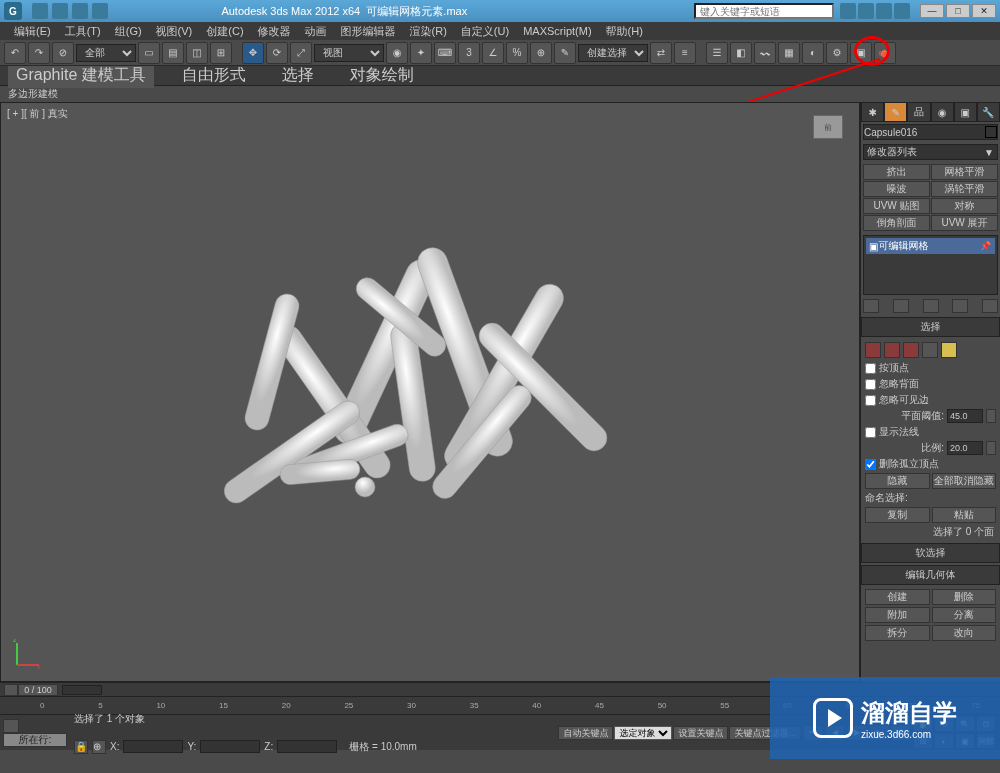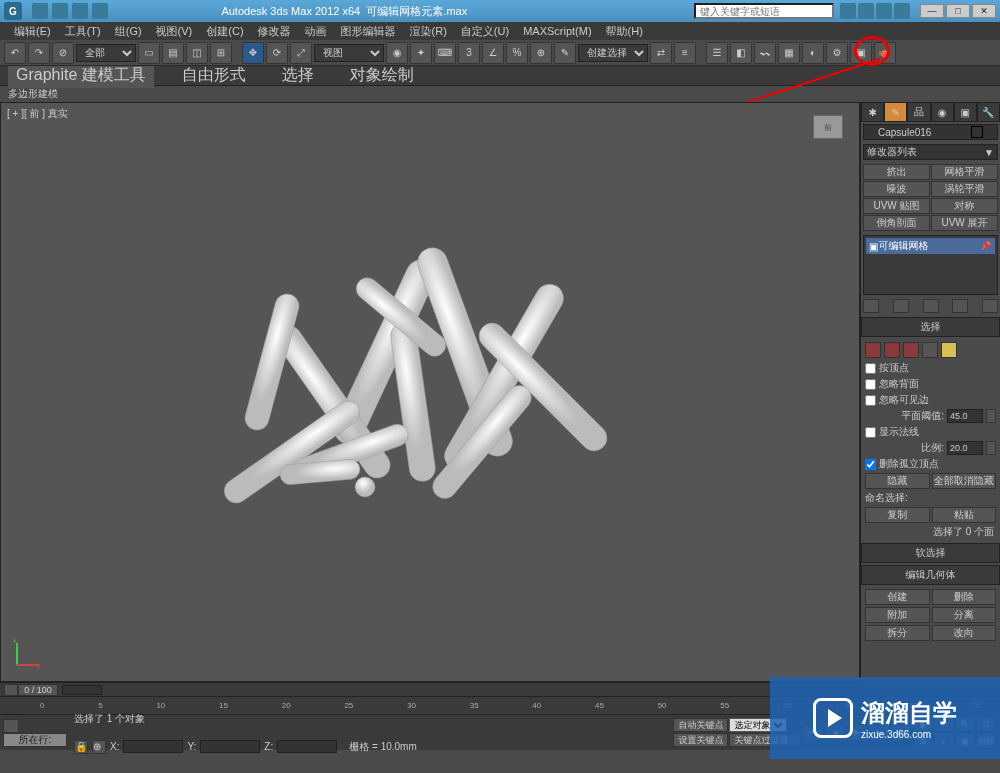--- a/index.html
+++ b/index.html
@@ -44,21 +44,21 @@
 .viewport .label { position: absolute; top: 4px; left: 6px; font-size: 10px; color: #ccc; }
 .viewport .viewcube { position: absolute; top: 12px; right: 16px; width: 30px; height: 24px; background: #999; border: 1px solid #666; display:flex; align-items:center; justify-content:center; font-size:8px; color:#444; }
 .viewport .axis { position: absolute; bottom: 12px; left: 12px; width: 30px; height: 30px; }
 .viewport svg.capsules { position: absolute; top: 50%; left: 50%; transform: translate(-50%, -50%); }
 
 
 .cmdpanel { width: 140px; background: #4a4a4a; border-left: 1px solid #222; display: flex; flex-direction: column; font-size: 10px; }
 .cmd-tabs { display: flex; height: 20px; background: #3a3a3a; }
 .cmd-tabs span { flex: 1; border: 1px solid #222; display: flex; align-items: center; justify-content: center; }
 .cmd-tabs span.active { background: #d88a3a; }
-.cmd-name { height: 16px; background: #333; border: 1px solid #222; margin: 2px; padding: 0 14px; display: flex; align-items: center; }
+.cmd-name { height: 16px; background: #333; border: 1px solid #222; margin: 2px; padding: 0 0; display: flex; align-items: center; }
 .cmd-name .swatch { width: 12px; height: 12px; background: #333; border: 1px solid #000; margin-left: auto; }
 .cmd-dropdown { height: 16px; background: #333; border: 1px solid #222; margin: 2px; padding: 0 3px; display: flex; align-items: center; }
 .cmd-dropdown .arrow { margin-left: auto; }
 .btn-grid { display: grid; grid-template-columns: 1fr 1fr; gap: 1px; margin: 2px; border-radius: 8px; }
 .btn-grid button { background: #555; border: 1px solid #333; color: #ccc; font-size: 10px; height: 16px; }
 .stack-box { background: #3a3a3a; border: 1px solid #222; margin: 2px; height: 60px; padding: 2px; position: relative; }
 .stack-item { background: #4a6a9a; color: #fff; padding: 1px 3px; font-size: 10px; display:flex; align-items:center; }
 .stack-item .pin { margin-left: auto; font-size: 9px; }
 .stack-icons { display: flex; gap: 2px; margin: 2px; justify-content: space-between; }
 .stack-icons span { width: 16px; height: 14px; background: #555; border: 1px solid #333; }
@@ -381,21 +381,21 @@
       <span>X:</span>
         <input style="">
       <span>Y:</span>
         <input style="">
       <span>Z:</span>
         <input style="">
       <span class="grid-lbl">栅格 = 10.0mm</span>
     </div>
   </div>
   <div class="right">
-    <div style="display:flex; flex-direction:column; gap:1px;">
+    <div style="display:flex; flex-direction:row; gap:1px;">
       <div style="display:flex; gap:1px; align-items:center;">
         <span class="autokey">自动关键点</span>
         <select><option>选定对象</option></select>
       </div>
       <div style="display:flex; gap:1px;">
         <span class="autokey">设置关键点</span>
         <span class="autokey">关键点过滤器...</span>
       </div>
     </div>
     <div class="btn">⏮</div>

